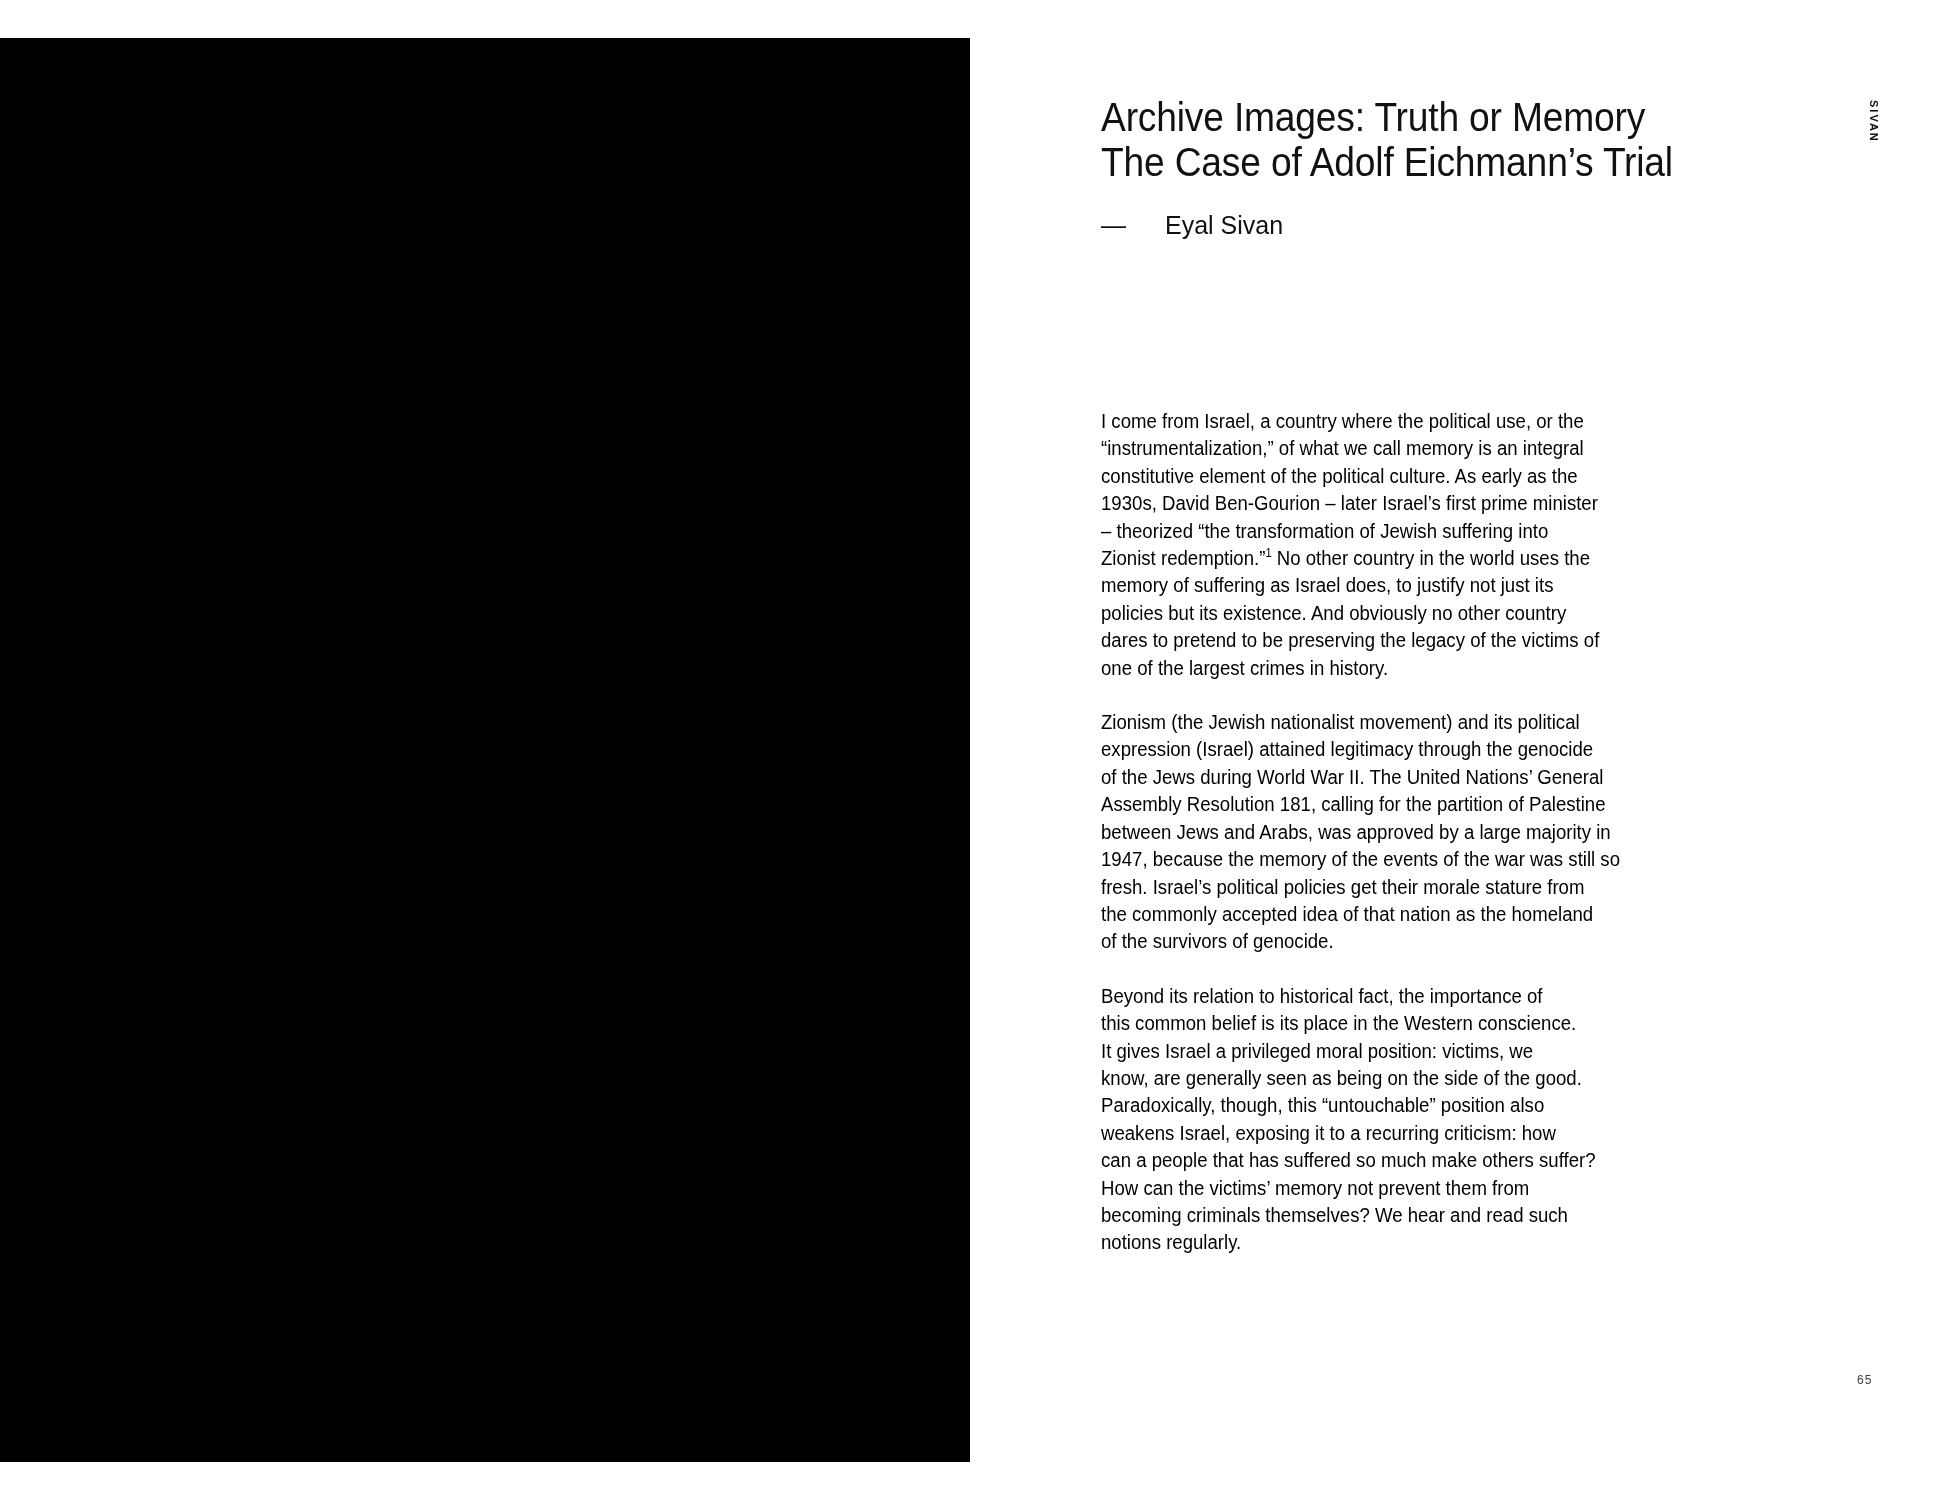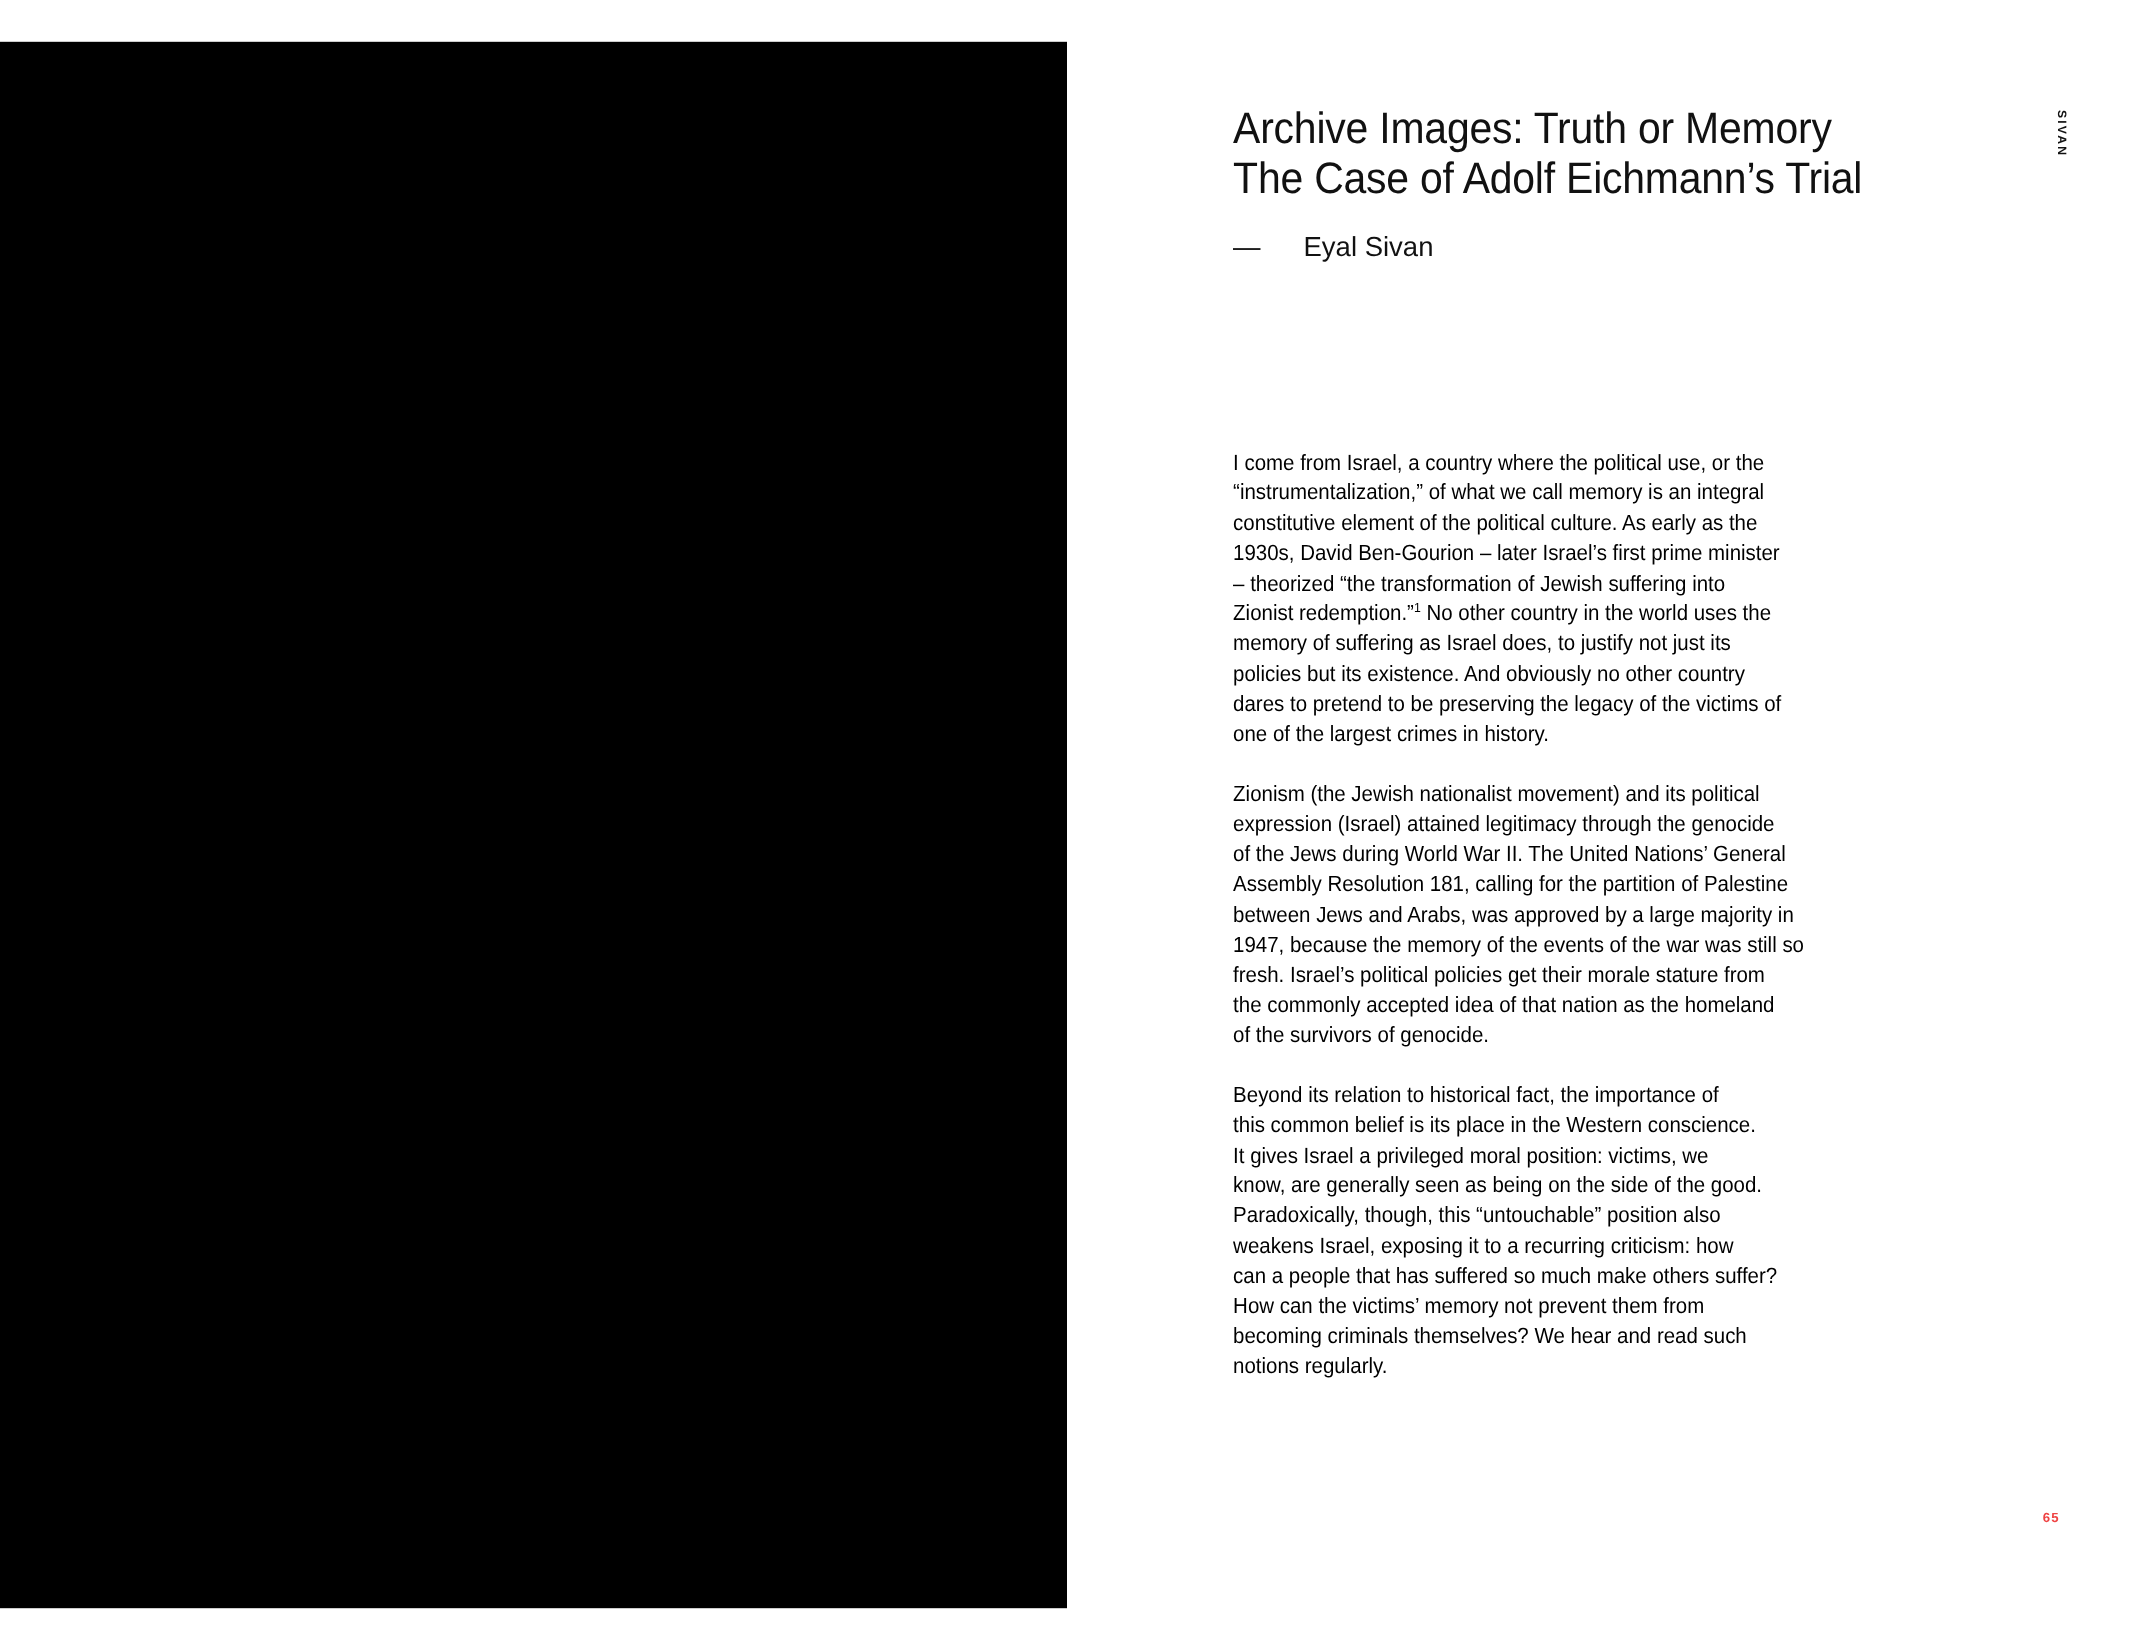--- a/index.html
+++ b/index.html
@@ -22,21 +22,20 @@
       width: 970px;
       height: 1424px;
       background: #000000;
     }
     .right-page {
       position: absolute;
       left: 1101px;
       top: 0;
       width: 700px;
       height: 1500px;
-      margin-left: 20px;
     }
     .title {
       position: absolute;
       left: 0;
       top: 95px;
       margin: 0;
       font-size: 40px;
       font-weight: normal;
       line-height: 45px;
       letter-spacing: -0.2px;
@@ -91,23 +90,23 @@
       letter-spacing: 2px;
       color: #111111;
       writing-mode: vertical-rl;
       white-space: nowrap;
     }
     .page-number {
       position: absolute;
       left: 1857px;
       top: 1373px;
       font-size: 12px;
-      font-weight: bold;
+      font-weight: normal;
       letter-spacing: 1px;
-      color: #ef4444;
+      color: #404040;
     }
   </style>
 </head>
 <body>
 
 <div class="black-panel"></div>
 
 <div class="right-page">
   <h1 class="title">
     <span class="line">Archive Images: Truth or Memory</span>

